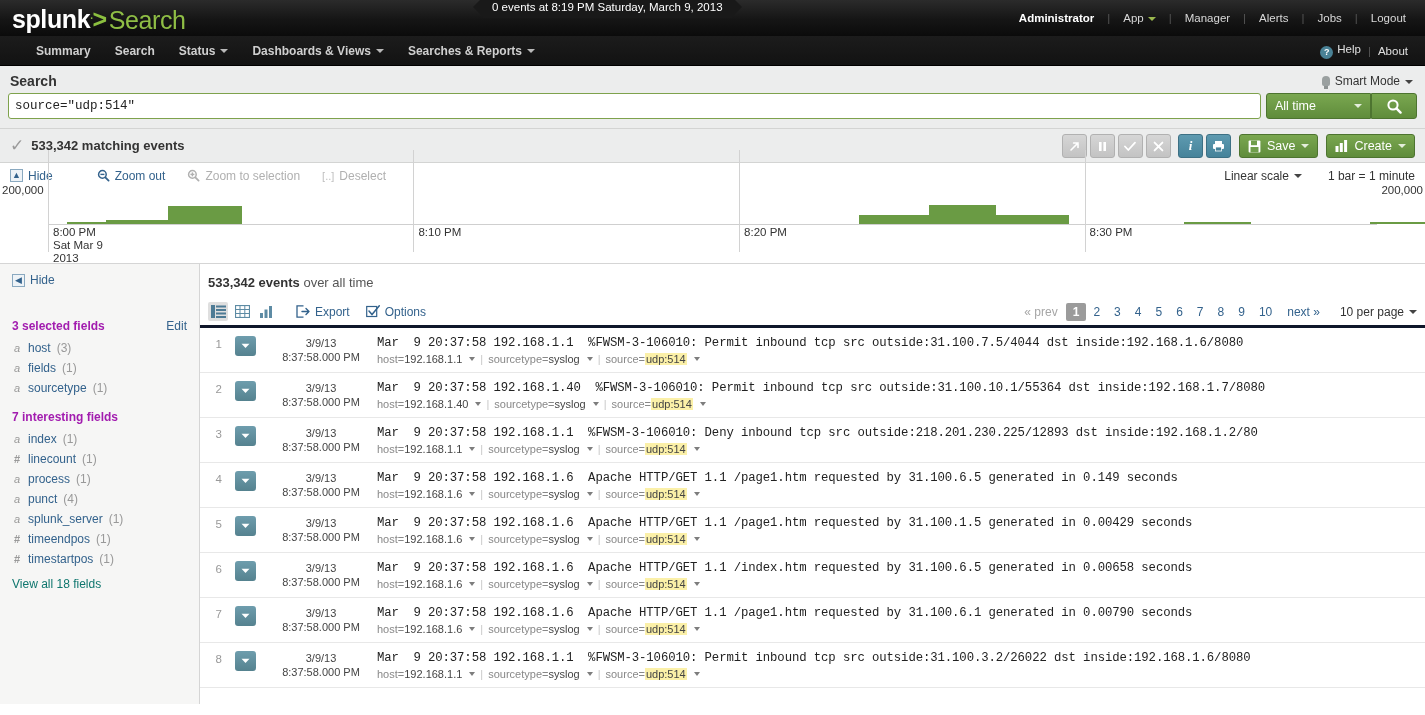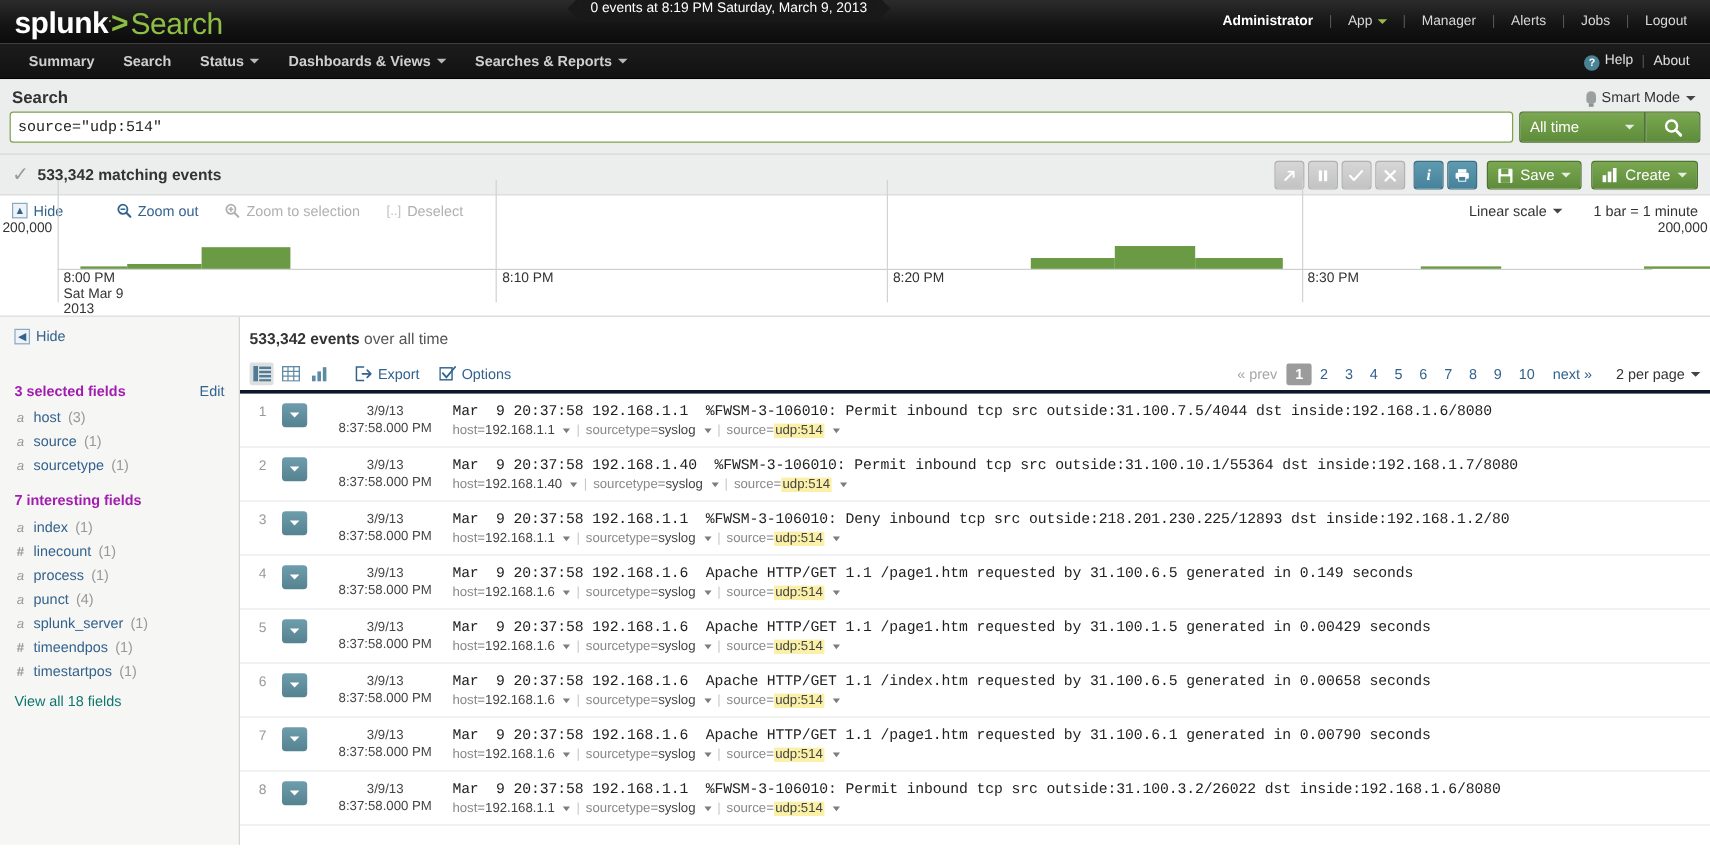--- a/index.html
+++ b/index.html
@@ -57,21 +57,21 @@
   }
 
   
   .menubar {
     height: 30px;
     background: linear-gradient(to bottom, #1c1c1c 0%, #121212 100%);
     border-bottom: 1px solid #000;
     position: relative;
     display: flex;
     align-items: center;
-    padding-left: 12px;
+    padding-left: 24px;
   }
   .menubar .mitem {
     color: #cfcfcf;
     font-weight: bold;
     font-size: 12px;
     padding: 0 12px;
     white-space: nowrap;
     cursor: pointer;
   }
   .caret-grey {
@@ -616,21 +616,21 @@
       <div class="editlink">Edit</div>
       <div class="fieldhdr">3 selected fields</div>
       <div id="selfields">
           <div class="fieldrow">
             <span class="ftype">a</span>
             <span class="fname">host</span>
             <span class="fcount">(3)</span>
           </div>
           <div class="fieldrow">
             <span class="ftype">a</span>
-            <span class="fname">source</span>
+            <span class="fname">fields</span>
             <span class="fcount">(1)</span>
           </div>
           <div class="fieldrow">
             <span class="ftype">a</span>
             <span class="fname">sourcetype</span>
             <span class="fcount">(1)</span>
           </div>
         </div>
       <div class="fieldhdr" style="margin-top:12px">7 interesting fields</div>
       <div id="intfields">
@@ -715,21 +715,21 @@
         <svg width="14" height="13" viewBox="0 0 14 13">
           <rect x="0.7" y="1.5" width="10" height="10" fill="none" stroke="#33628c" stroke-width="1.2"></rect>
           <path d="M3 6 L6 9.5 L13.3 0.8" fill="none" stroke="#33628c" stroke-width="1.5" stroke-linecap="round"></path>
         </svg>
         <span>Options</span>
       </div>
       <div class="pager">
         <a class="dim">« prev</a>
         <span id="pagelinks"><a class="cur">1</a><a>2</a><a>3</a><a>4</a><a>5</a><a>6</a><a>7</a><a>8</a><a>9</a><a>10</a></span>
         <a>next »</a>
-        <span class="perpage"><span>2 per page</span><span class="caret-dark"></span></span>
+        <span class="perpage"><span>10 per page</span><span class="caret-dark"></span></span>
       </div>
     </div>
     <div class="events" id="eventlist">
         <div class="evrow">
           <div class="evnum">1</div>
           <div class="evexp">
             <svg width="9" height="6" viewBox="0 0 9 6">
               <path d="M0.5 0.8 L4.5 5 L8.5 0.8 Z" fill="#fff"></path>
             </svg>
           </div>

